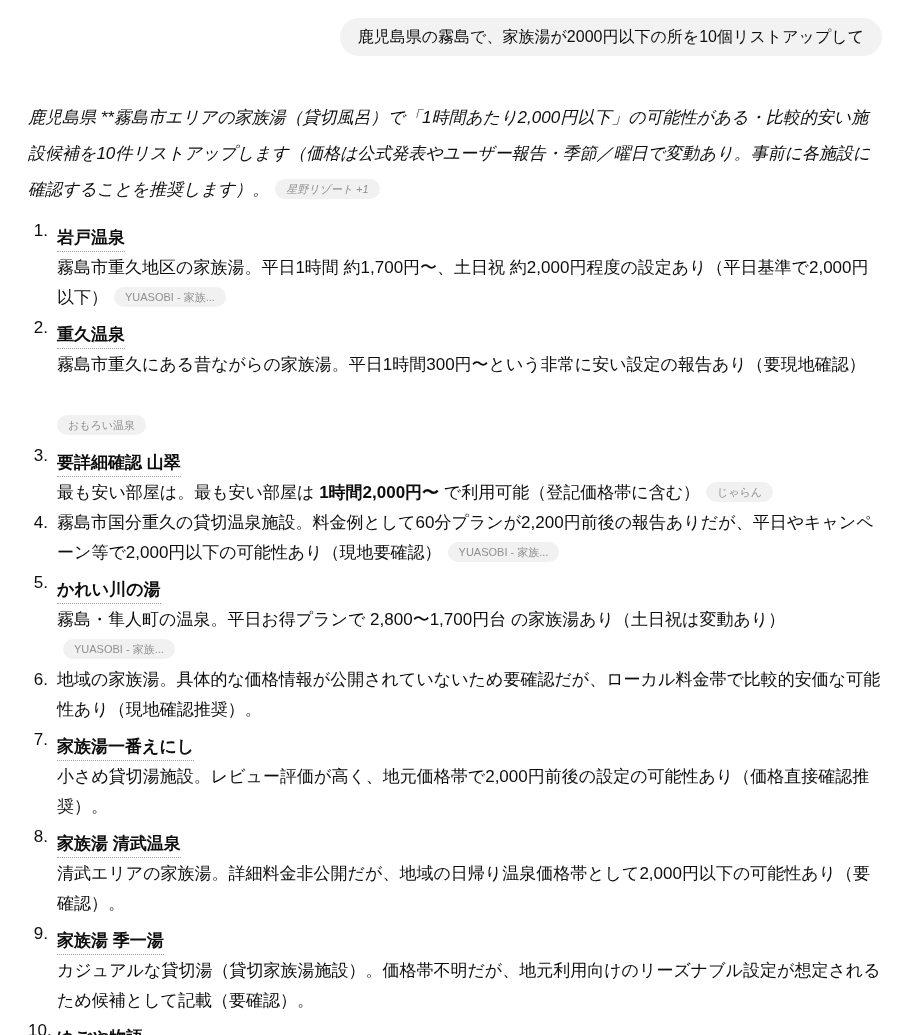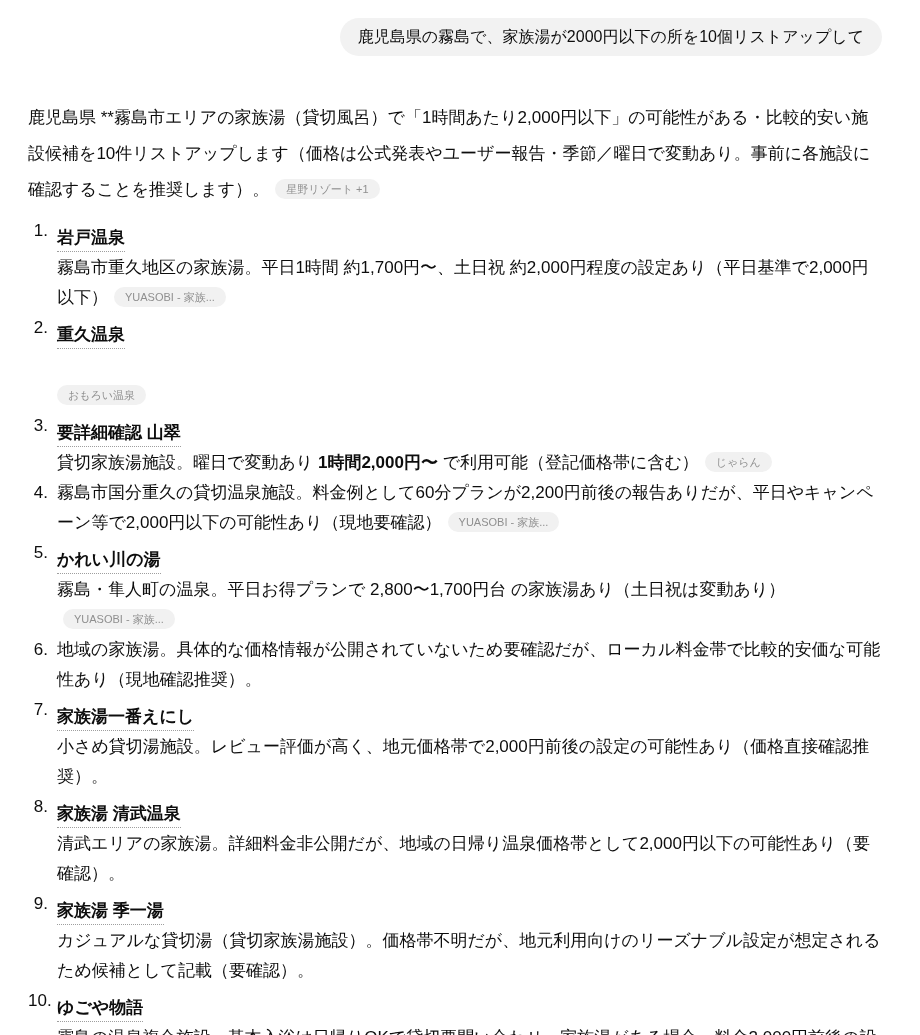--- a/index.html
+++ b/index.html
@@ -30,20 +30,21 @@
     font-size:16px;
     line-height:22px;
     max-width:640px;
     color:var(--text);
   }
   
   .assistant{margin-top:44px;}
   .intro{
     font-size:17px;
     line-height:36px;
+    font-style:italic;
   }
   
   .pill{
     display:inline-block;
     background:var(--pill-bg);
     color:var(--pill-text);
     border-radius:11px;
     padding:2px 11px;
     font-size:11px;
     line-height:16px;
@@ -100,29 +101,30 @@
     <div class="content">
       <div><span class="title">岩戸温泉</span></div>
       <div class="desc"><span>霧島市重久地区の家族湯。平日1時間 約1,700円〜、土日祝 約2,000円程度の設定あり（平日基準で2,000円以下）</span><span class="pill">YUASOBI - 家族...</span></div>
     </div>
   </div>
 
   <div class="item">
     <span class="num">2.</span>
     <div class="content">
       <div><span class="title">重久温泉</span></div>
+      <div class="desc"><span>霧島市重久にある昔ながらの家族湯。平日1時間300円〜という非常に安い設定の報告あり（要現地確認）</span></div>
     <div class="pill-line"><span class="pill" style="margin-left: 0px; margin-top: 33px;">おもろい温泉</span></div>
           </div>
   </div>
 
   <div class="item">
     <span class="num">3.</span>
     <div class="content">
       <div><span class="title">要詳細確認 山翠</span></div>
-      <div class="desc"><span>貸切家族湯施設。曜日で変動あり </span><span class="bold">1時間2,000円〜</span><span> で利用可能（登記価格帯に含む）</span><span class="pill">じゃらん</span></div>
+      <div class="desc"><span>最も安い部屋は。最も安い部屋は </span><span class="bold">1時間2,000円〜</span><span> で利用可能（登記価格帯に含む）</span><span class="pill">じゃらん</span></div>
     </div>
   </div>
 
   <div class="item">
     <span class="num">4.</span>
     <div class="content">
       <div class="desc"><span>霧島市国分重久の貸切温泉施設。料金例として60分プランが2,200円前後の報告ありだが、平日やキャンペーン等で2,000円以下の可能性あり（現地要確認）</span><span class="pill">YUASOBI - 家族...</span></div>
     </div>
   </div>
 

